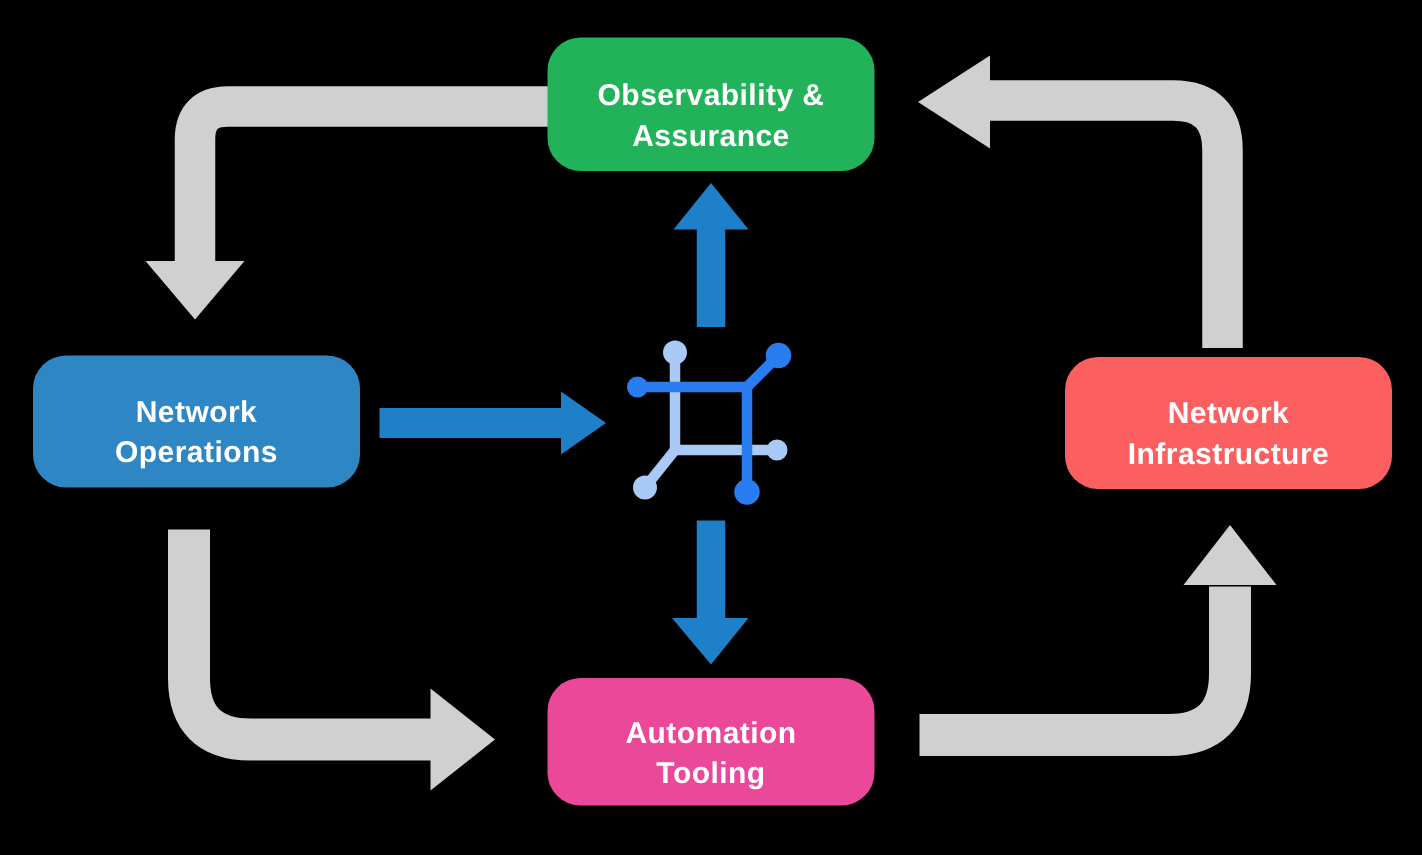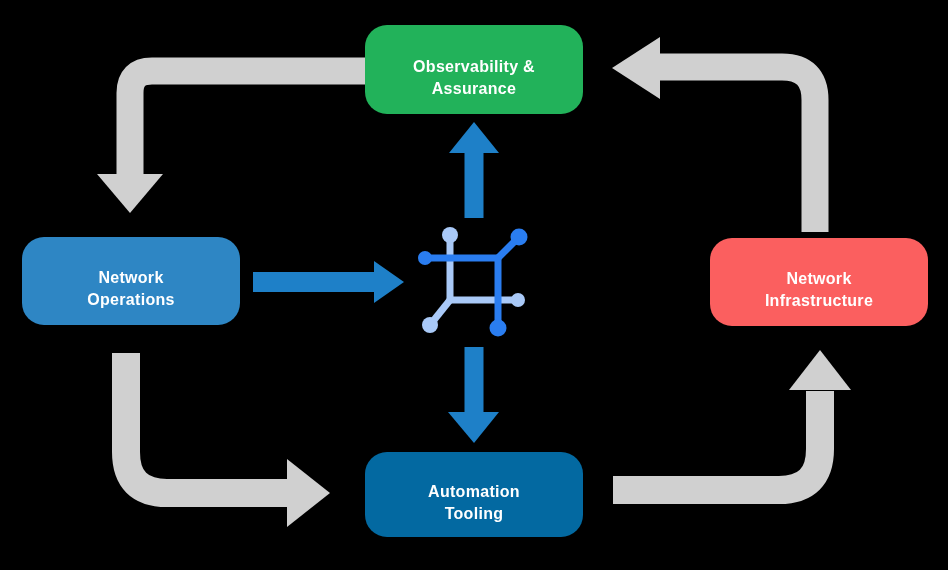--- a/index.html
+++ b/index.html
@@ -20,21 +20,21 @@
   .node {
     position: absolute;
     border-radius: 22px;
     display: flex;
     align-items: center;
     justify-content: center;
     text-align: center;
   }
   .node-label {
     color: #fff;
-    font-size: 16px;
+    font-size: 20px;
     font-weight: 600;
     letter-spacing: 0.3px;
     line-height: 1.35;
     white-space: pre-line;
     margin-top: 16px;
   }
   .node-observability { left: 365px; top: 25px;  width: 218px; height: 89px; background: #22B25A; }
   .node-operations    { left: 22px;  top: 237px; width: 218px; height: 88px; background: #2E86C4; }
   .node-infrastructure{ left: 710px; top: 238px; width: 218px; height: 88px; background: #FB5F5F; }
   .node-tooling       { left: 365px; top: 452px; width: 218px; height: 85px; background: #FBBE14; }
@@ -113,18 +113,18 @@
   <div class="node node-operations" style="background-color: rgb(46, 134, 196);">
     <span class="node-label">Network
 Operations</span>
   </div>
 
   <div class="node node-infrastructure" style="background-color: rgb(251, 95, 95);">
     <span class="node-label">Network
 Infrastructure</span>
   </div>
 
-  <div class="node node-tooling" style="background-color: #0369a1;">
+  <div class="node node-tooling" style="background-color: #ec4899;">
     <span class="node-label">Automation
 Tooling</span>
   </div>
 
 </div>
 
 </body></html>

